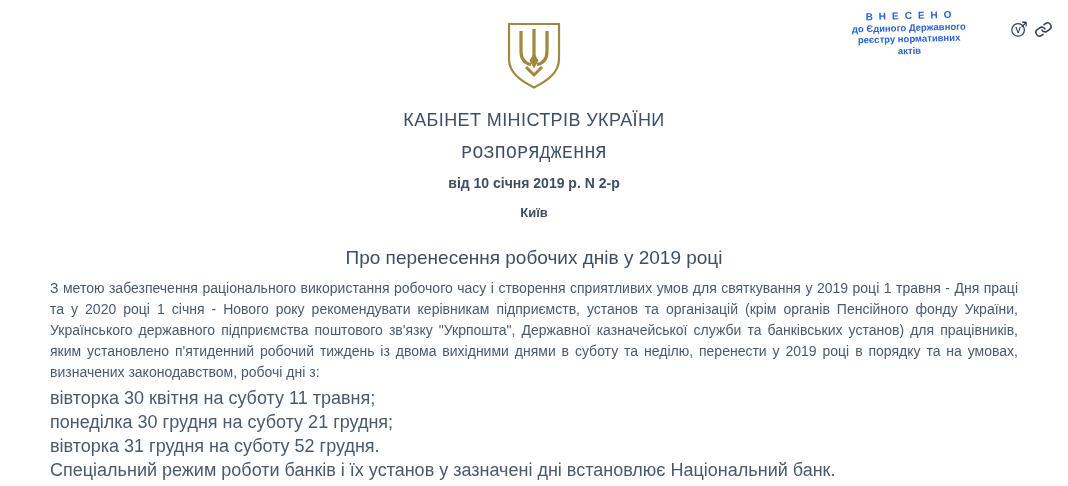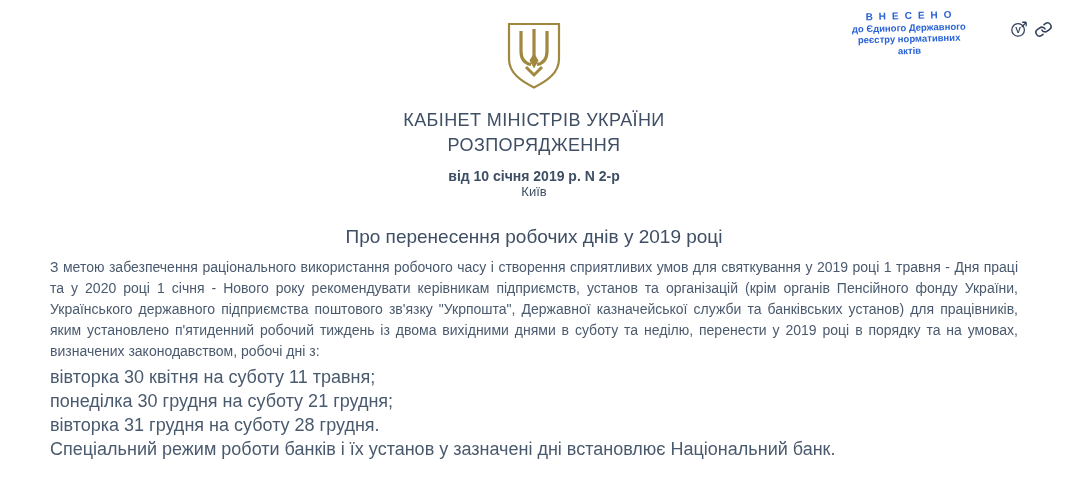--- a/index.html
+++ b/index.html
@@ -16,32 +16,34 @@
     text-align: center;
   }
   .emblem { margin: 10px auto 0; width: 60px; height: 68px; }
   .org {
     margin-top: 16px;
     font-size: 18px; font-weight: 400;
     letter-spacing: .4px;
     color: var(--ink, #3e4e64);
   }
   .doctype {
-    margin-top: 4px;
+    margin-top: 12px;
     font-size: 18px; font-weight: 400;
     letter-spacing: .4px;
     color: var(--ink, #3e4e64);
+    font-family: Liberation Mono, monospace;
   }
   .date {
     margin-top: 12px;
     font-size: 14px; font-weight: 700;
     color: var(--ink, #3e4e64);
   }
   .city {
-    font-size: 13px; font-weight: 400;
+    margin-top: 14px;
+    font-size: 13px; font-weight: 700;
     color: var(--ink, #3e4e64);
   }
   .title {
     margin-top: 27px;
     font-size: 19px; font-weight: 400;
     color: var(--ink, #3e4e64);
   }
   .para {
     margin: 9px 0 0;
     font-size: 14px; line-height: 21px;
@@ -122,19 +124,19 @@
   <div class="org">КАБІНЕТ МІНІСТРІВ УКРАЇНИ</div>
   <div class="doctype">РОЗПОРЯДЖЕННЯ</div>
   <div class="date">від 10 січня 2019 р. N 2-р</div>
   <div class="city">Київ</div>
   <div class="title">Про перенесення робочих днів у 2019 році</div>
 
   <p class="para">З метою забезпечення раціонального використання робочого часу і створення сприятливих умов для святкування у 2019 році 1 травня - Дня праці та у 2020 році 1 січня - Нового року рекомендувати керівникам підприємств, установ та організацій (крім органів Пенсійного фонду України, Українського державного підприємства поштового зв'язку "Укрпошта", Державної казначейської служби та банківських установ) для працівників, яким установлено п'ятиденний робочий тиждень із двома вихідними днями в суботу та неділю, перенести у 2019 році в порядку та на умовах, визначених законодавством, робочі дні з:</p>
 
   <p class="item">вівторка 30 квітня на суботу 11 травня;</p>
   <p class="item">понеділка 30 грудня на суботу 21 грудня;</p>
-  <p class="item">вівторка 31 грудня на суботу 28 грудня.</p>
+  <p class="item">вівторка 31 грудня на суботу 52 грудня.</p>
 
   <p class="closing">Спеціальний режим роботи банків і їх установ у зазначені дні встановлює Національний банк.</p>
 
   
 
 </div>
 
 </body></html>

